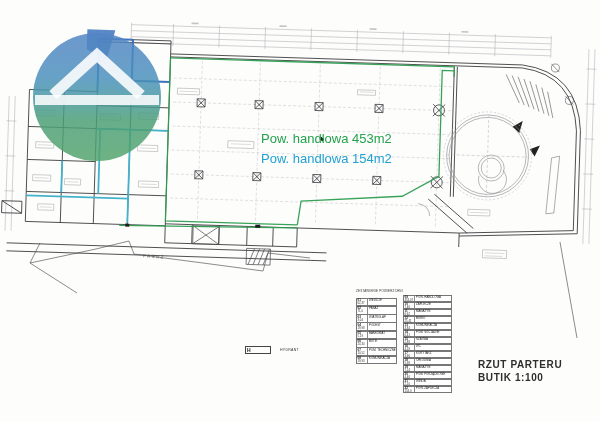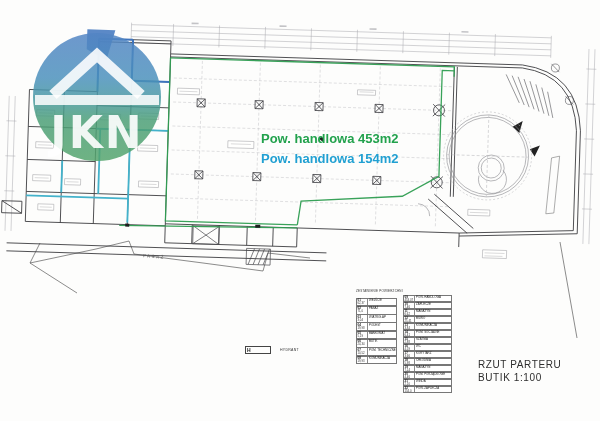--- a/index.html
+++ b/index.html
@@ -13,21 +13,21 @@
   .logo{position:absolute;left:33px;top:33px;width:128px;height:128px;border-radius:50%;
         background:linear-gradient(to bottom,
           rgba(82,132,196,.84) 0%, rgba(74,144,188,.84) 35%,
           rgba(70,152,160,.84) 52%, rgba(74,158,118,.84) 68%, rgba(83,164,108,.84) 100%);}
   .logo svg{position:absolute;left:0;top:0;}
   .logo-text{position:absolute;left:0;top:78px;width:100%;text-align:center;
              font-size:44px;font-weight:bold;color:rgba(255,255,255,.9);
              letter-spacing:2px;line-height:1;font-family:"DejaVu Sans",sans-serif;}
 
   
-  .area-note{position:absolute;left:261px;top:129px;font-weight:bold;font-size:13px;line-height:20px;white-space:nowrap;}
+  .area-note{position:absolute;left:261px;top:129px;font-weight:normal;font-size:13px;line-height:20px;white-space:nowrap;}
   .area-note .l1{color:var(--accent_green);}
   .area-note .l2{color:var(--accent_teal);}
 
   
   .pasaz{position:absolute;left:143px;top:254px;font-size:4.5px;color:#555;
          letter-spacing:1.5px;transform:rotate(3.5deg);}
 
   
   .hydrant{position:absolute;left:245px;top:346px;display:flex;align-items:center;}
   .hydrant .hbox{width:26px;height:8px;border:0.7px solid #444;display:flex;align-items:center;box-sizing:border-box;}
@@ -45,21 +45,21 @@
   .lcol.left .lrow{height:8.8px;}
   .lcol.right .lrow{height:7.5px;}
   .lnum{width:11px;border-right:0.5px solid #888;display:flex;flex-direction:column;
         justify-content:space-between;padding:0.5px;box-sizing:border-box;}
   .lnum b{font-size:3px;line-height:1;font-weight:bold;}
   .lnum i{font-size:2.8px;line-height:1;font-style:normal;color:#333;}
   .llab{font-size:2.9px;line-height:1.1;padding:0.5px 0 0 1px;color:#222;}
 
   
   .titleblock{position:absolute;left:478px;top:358px;color:#2e2e2e;font-size:10px;
-              line-height:13px;letter-spacing:.6px;font-weight:400;white-space:nowrap;}
+              line-height:13px;letter-spacing:.6px;font-weight:700;white-space:nowrap;}
 </style>
 </head>
 <body>
 
 <div id="canvas">
 
   <svg id="plan" width="600" height="421" viewBox="0 0 600 421">
 
     <g stroke="#5a5a5a" stroke-width="0.7" fill="none">
       <path d="M40,243 L30,263 L96,249 L129,241 L134,254 L203,263 L263,271 L268,253 L310,258"></path>
@@ -335,21 +335,20 @@
         <rect x="320" y="137" width="4" height="3" transform="rotate(35 322 138)"></rect>
       </g>
     </g>
   </svg>
 
   <div class="logo">
     <svg width="128" height="128" viewBox="0 0 128 128">
       <rect x="2" y="62" width="124" height="10" fill="rgba(255,255,255,0.85)"></rect>
       <path d="M20,62 L64,22 L108,62" stroke="rgba(255,255,255,0.88)" stroke-width="11" fill="none"></path>
     </svg>
-    <div class="logo-text">JKN</div>
   </div>
 
   <div class="area-note">
     <div class="l1">Pow. handlowa 453m2</div>
     <div class="l2">Pow. handlowa 154m2</div>
   </div>
 
   <div class="pasaz">PASAŻ</div>
 
   <div class="hydrant">

